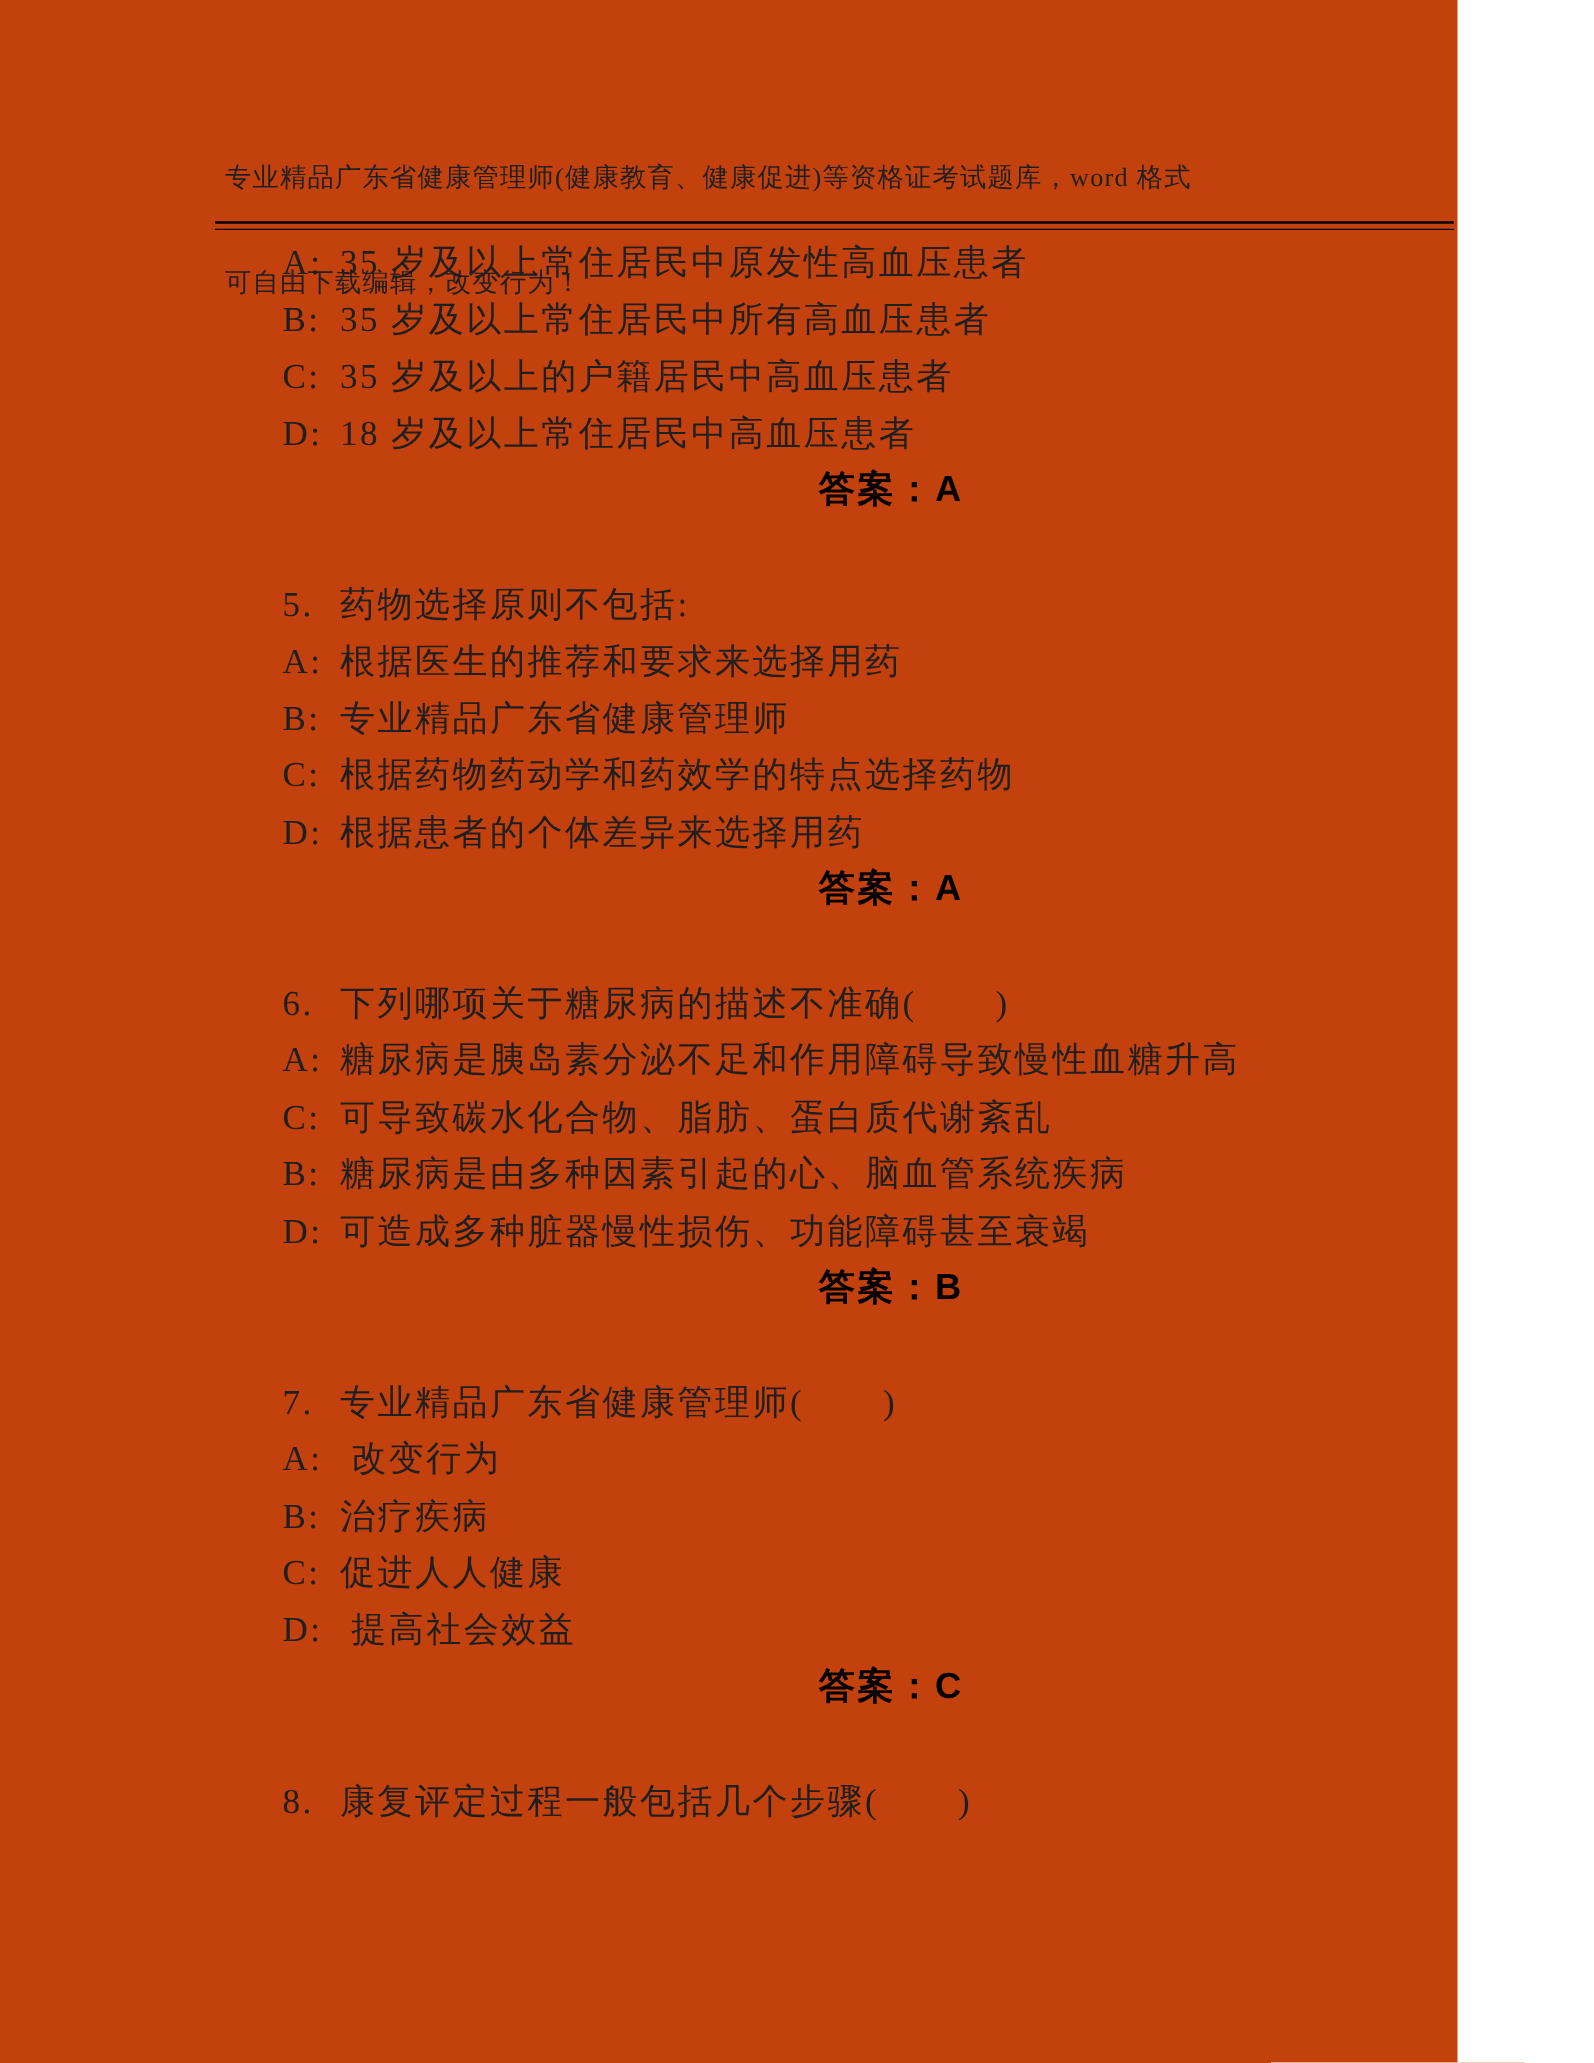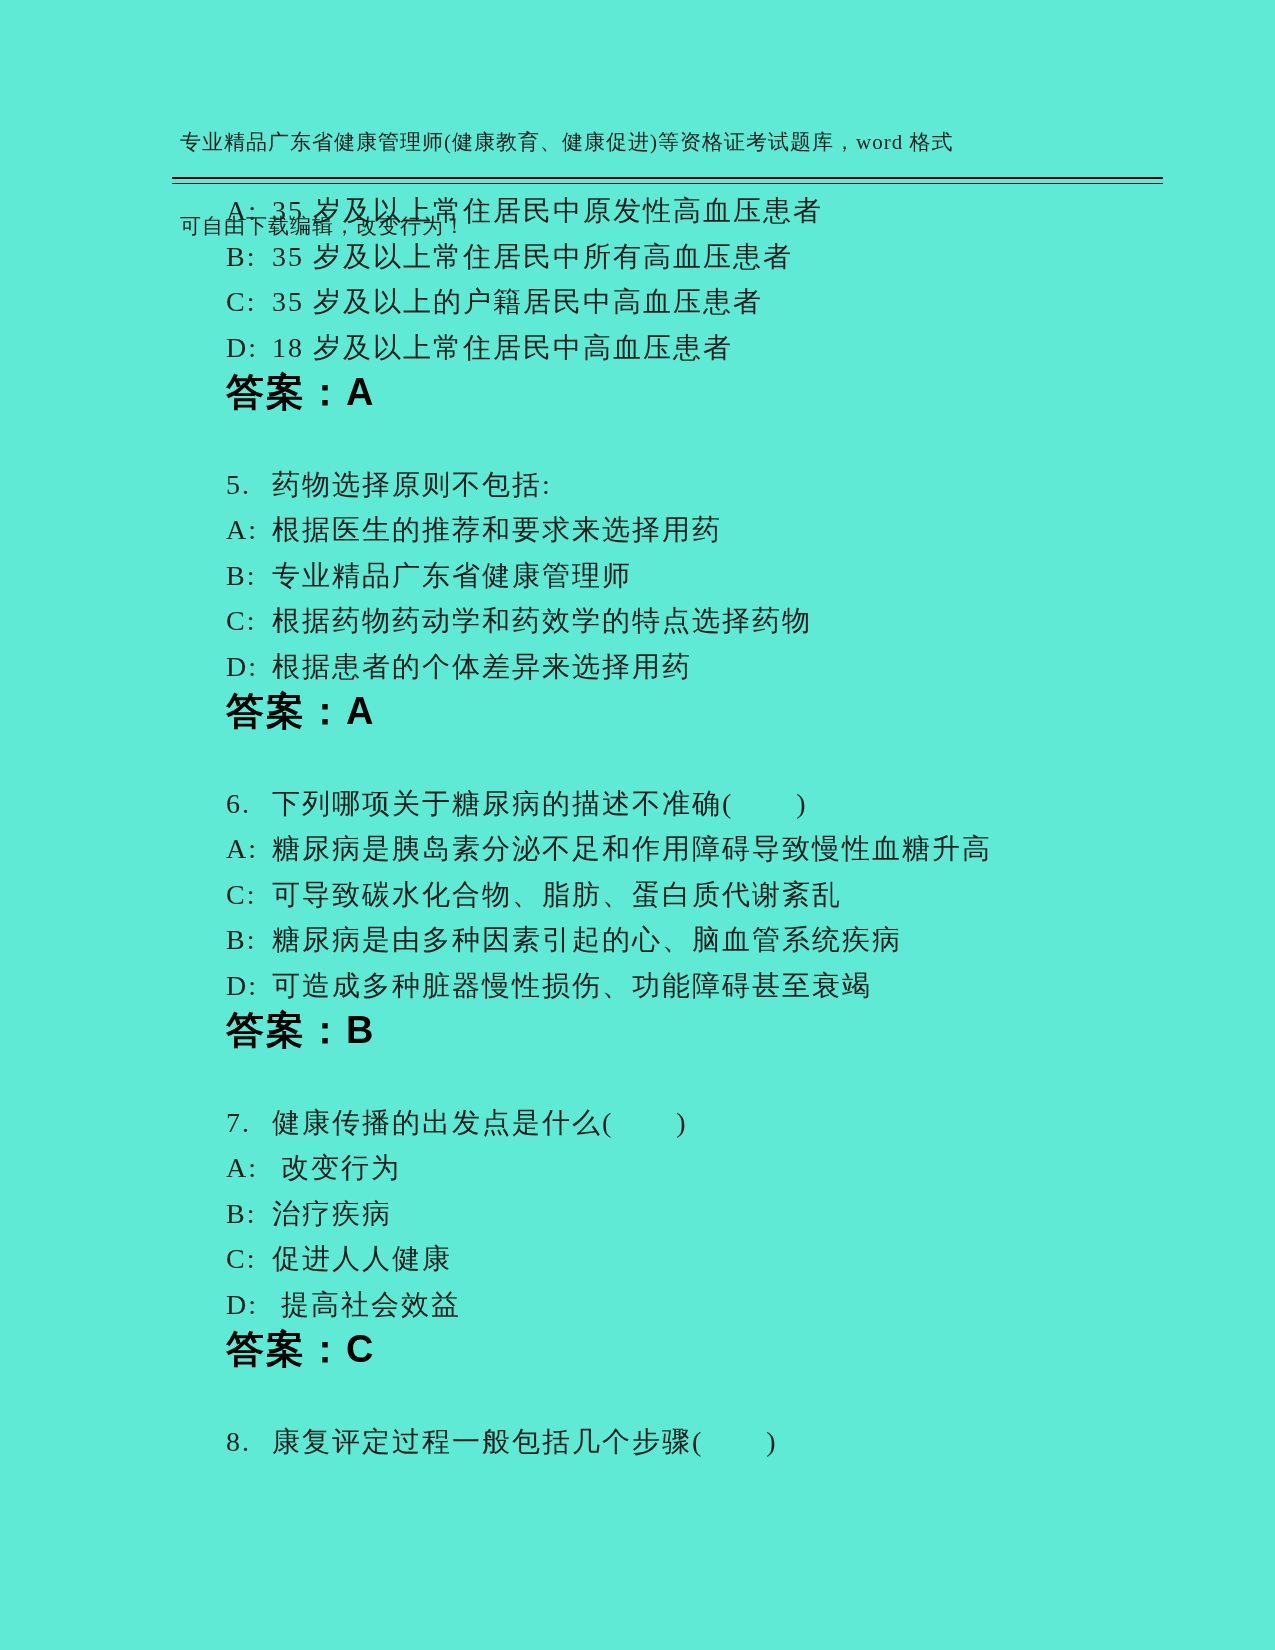--- a/index.html
+++ b/index.html
@@ -2,23 +2,23 @@
 <html><head>
 <meta charset="utf-8">
 <style>
   html, body {
     margin: 0;
     padding: 0;
     background: #ffffff;
   }
   .page {
     position: relative;
-    width: 1275px;
+    width: 1166px;
     height: 1650px;
-    background: #5eead4;
+    background: #c2410c;
     overflow: hidden;
   }
   .header {
     position: absolute;
     left: 180px;
     top: 72px;
     width: 900px;
     font-family: "Liberation Serif", serif;
     font-size: 21px;
     line-height: 28px;
@@ -51,24 +51,25 @@
     white-space: pre;
     margin-left: 46px;
   }
   .lab {
     display: inline-block;
     min-width: 46px;
   }
   .ans {
     font-family: "Liberation Sans", sans-serif;
     font-weight: bold;
-    font-size: 38px;
+    font-size: 29px;
     letter-spacing: 2px;
     color: #000000;
     margin-bottom: 46px;
+    text-align: center;
   }
 </style>
 </head>
 <body>
 
 <div class="page">
 
   <div class="header">
     <div>专业精品广东省健康管理师(健康教育、健康促进)等资格证考试题库，word 格式</div>
     <div>可自由下载编辑，改变行为！</div>
@@ -91,21 +92,21 @@
     <div class="line"><span class="lab">D:</span><span>根据患者的个体差异来选择用药</span></div>
     <div class="line ans"><span>答案：</span><span>A</span></div>
 
     <div class="line"><span class="lab">6.</span><span>下列哪项关于糖尿病的描述不准确(       )</span></div>
     <div class="line"><span class="lab">A:</span><span>糖尿病是胰岛素分泌不足和作用障碍导致慢性血糖升高</span></div>
     <div class="line"><span class="lab">C:</span><span>可导致碳水化合物、脂肪、蛋白质代谢紊乱</span></div>
     <div class="line"><span class="lab">B:</span><span>糖尿病是由多种因素引起的心、脑血管系统疾病</span></div>
     <div class="line"><span class="lab">D:</span><span>可造成多种脏器慢性损伤、功能障碍甚至衰竭</span></div>
     <div class="line ans"><span>答案：</span><span>B</span></div>
 
-    <div class="line"><span class="lab">7.</span><span>健康传播的出发点是什么(       )</span></div>
+    <div class="line"><span class="lab">7.</span><span>专业精品广东省健康管理师(       )</span></div>
     <div class="line"><span class="lab">A:</span><span> 改变行为</span></div>
     <div class="line"><span class="lab">B:</span><span>治疗疾病</span></div>
     <div class="line"><span class="lab">C:</span><span>促进人人健康</span></div>
     <div class="line"><span class="lab">D:</span><span> 提高社会效益</span></div>
     <div class="line ans"><span>答案：</span><span>C</span></div>
 
     <div class="line"><span class="lab">8.</span><span>康复评定过程一般包括几个步骤(       )</span></div>
 
   </div>
 </div>

